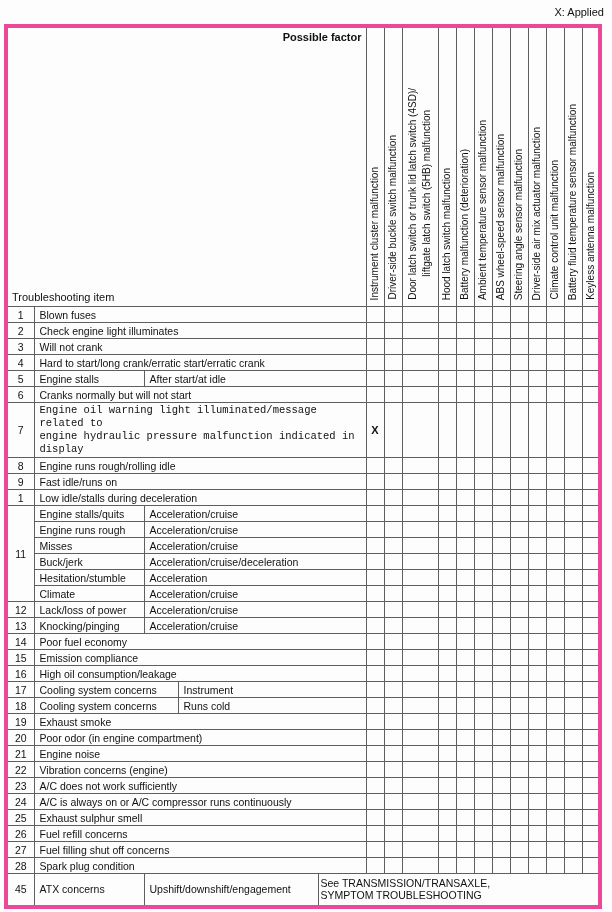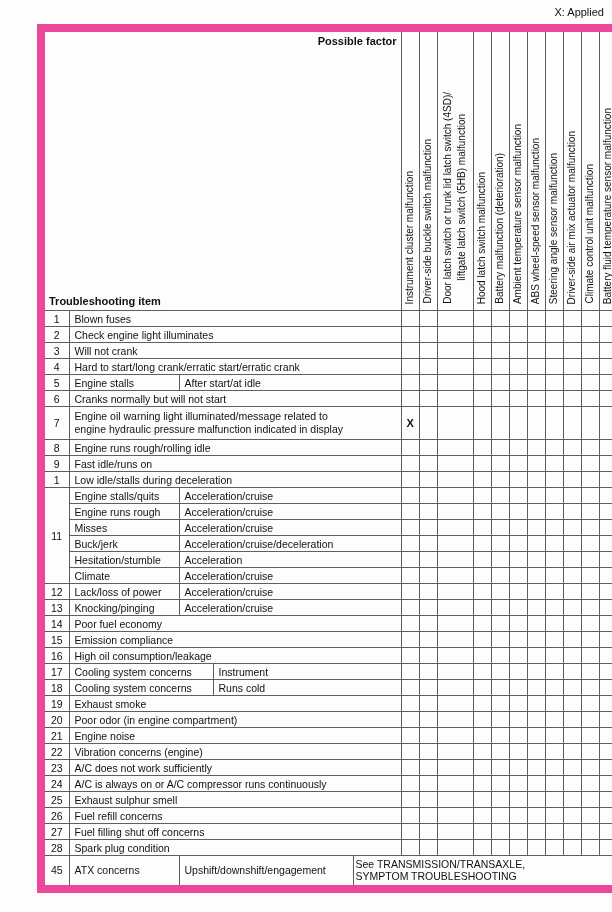--- a/index.html
+++ b/index.html
@@ -3,50 +3,50 @@
 <meta charset="utf-8">
 <style>
   * { box-sizing: border-box; }
   html, body { margin: 0; padding: 0; }
   body {
     width: 612px; height: 912px;
     background: #fdfdfd;
     font-family: "Liberation Sans", "DejaVu Sans", sans-serif;
     color: #111;
   }
-  .page { padding: 3px 8px 0 25px; margin-left: 12px; }
+  .page { padding: 3px 8px 0 4px; }
   .legend { text-align: right; font-size: 11px; line-height: 14px; padding: 2px 0 5px 0; }
 
   table.chart {
     border-collapse: collapse;
     table-layout: fixed;
     width: 596px;
-    border: 8px solid #ec4899;
+    border: 4px solid #ec4899;
   }
   td, th {
     border: 1px solid #5f5f5f;
     padding: 1px 5px;
     font-size: 10.5px;
     font-weight: 400;
     vertical-align: middle;
     text-align: left;
     overflow: hidden;
   }
   tr.s td { height: 16px; }
   tr.dd td { height: 33px; }
   td.num { text-align: center; padding: 1px 1px; }
   td.fc { padding: 0; }
   td.mark { text-align: center; font-weight: 700; font-size: 11px; padding: 0; }
   td.note { text-align: left; white-space: pre-line; line-height: 12.5px; padding: 1px 2px; }
-  .wrap2 { white-space: pre-line; line-height: 13px; }
+  .wrap2 { white-space: pre-line; line-height: 13px; font-family: Liberation Mono, monospace; }
 
   td.head-left { vertical-align: top; padding: 3px 4px; }
   .hl-inner { height: 272px; display: flex; flex-direction: column; justify-content: space-between; }
   .pf { align-self: flex-end; font-weight: 700; font-size: 11px; }
-  .ti { align-self: flex-start; font-weight: 700; font-size: 11px; text-align: center; }
+  .ti { align-self: flex-start; font-weight: 400; font-size: 11px; text-align: center; }
 
   th.vcell { height: 280px; vertical-align: bottom; text-align: center; padding: 4px 1px; }
   .vtext {
     display: inline-block;
     writing-mode: vertical-rl;
     transform: rotate(180deg);
     max-height: 270px;
     font-size: 10px;
     line-height: 14px;
     white-space: pre-line;

